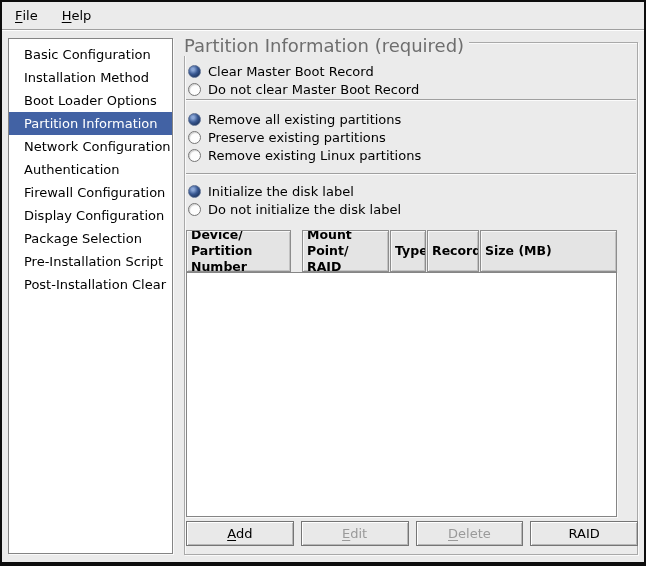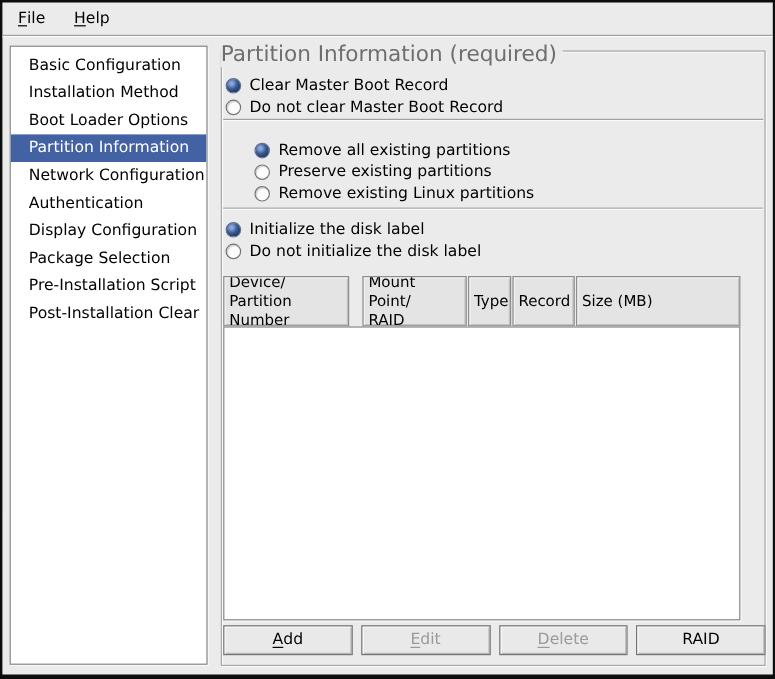--- a/index.html
+++ b/index.html
@@ -51,21 +51,21 @@
   }
   .frame-title{
     position:absolute;left:182px;top:33px;z-index:2;
     background:var(--window-bg,#ebebeb);
     padding-right:5px;font-size:18px;color:#6e6e6e;white-space:nowrap;
   }
 
   
   .radio-group{position:absolute;left:184px;width:440px;}
   .radio-group.g0{top:60px;}
-  .radio-group.g1{top:114px;padding-left:24px;}
+  .radio-group.g1{top:108px;}
   .radio-group.g2{top:180px;}
   .radio-row{height:18px;display:flex;align-items:center;cursor:default;}
   .radio-icon{
     width:13px;height:13px;border-radius:50%;
     border:1px solid #767676;background:#fdfdfd;
     box-shadow:inset 1px 1px 1px rgba(0,0,0,.18);
     margin:0 7px 0 2px;flex:none;
   }
   .radio-icon.on{
     background:radial-gradient(circle at 36% 32%, #8aa6d6 0 12%, #3a5a94 45%, var(--radio-dot,#1d3560) 80%);
@@ -77,20 +77,21 @@
     position:absolute;left:184px;width:450px;height:2px;
     border-top:1px solid #9f9f9f;border-bottom:1px solid #fbfbfb;
   }
   .hsep.s0{top:97px;}
   .hsep.s1{top:171px;}
 
   
   .table-header{
     position:absolute;left:184px;top:228px;width:431px;height:42px;
     display:flex;
+    font-weight:bold;
   }
   .th{
     background:#e4e4e4;border:1px solid #8d8d8d;
     box-shadow:inset 1px 1px 0 #f7f7f7, inset -1px -1px 0 #c2c2c2;
     font-size:12.5px;color:#000;
     display:flex;align-items:center;
     padding:2px 4px;white-space:pre-line;line-height:16px;
     overflow:hidden;flex:none;cursor:default;
   }
   .th:nth-child(1){width:105px;}
@@ -131,20 +132,21 @@
         <div class="menu-item"><u>H</u>elp</div>
       </div>
 
     <div class="sidebar">
         <div class="sidebar-item">Basic Configuration</div>
         <div class="sidebar-item">Installation Method</div>
         <div class="sidebar-item">Boot Loader Options</div>
         <div class="sidebar-item selected">Partition Information</div>
         <div class="sidebar-item">Network Configuration</div>
         <div class="sidebar-item">Authentication</div>
+        <div class="sidebar-item">Firewall Configuration</div>
         <div class="sidebar-item">Display Configuration</div>
         <div class="sidebar-item">Package Selection</div>
         <div class="sidebar-item">Pre-Installation Script</div>
         <div class="sidebar-item">Post-Installation Clear</div>
       </div>
 
     <div class="frame"></div>
     <div class="frame-title">Partition Information (required)</div>
 
     <div class="radio-group g0">

